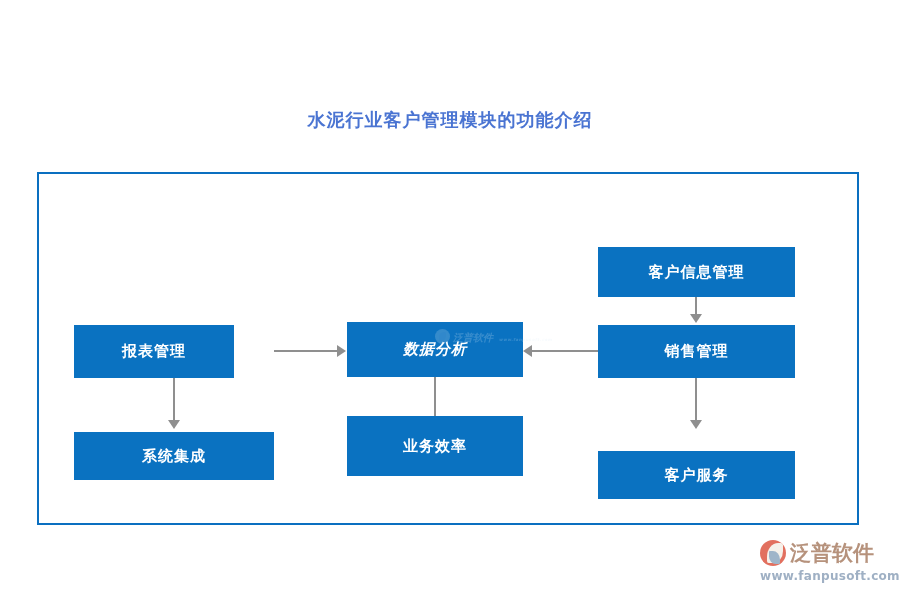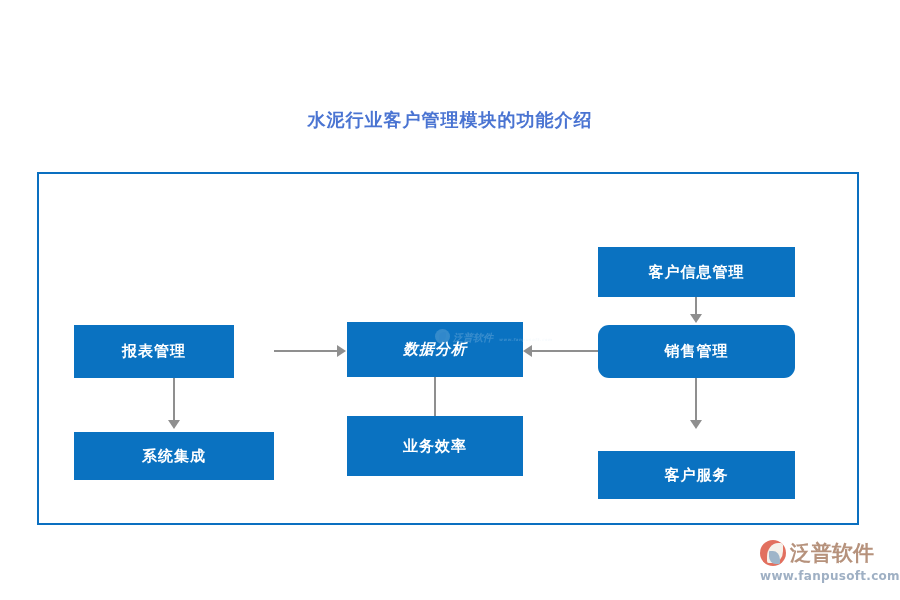--- a/index.html
+++ b/index.html
@@ -59,21 +59,21 @@
   }
 
   
   .node-report      { left: 74px;  top: 325px; width: 160px; height: 53px; }
   .node-sysint      { left: 74px;  top: 432px; width: 200px; height: 48px; text-align: right; }
   
   .node-analysis    { left: 347px; top: 322px; width: 176px; height: 55px; font-style: italic; }
   .node-efficiency  { left: 347px; top: 416px; width: 176px; height: 60px; }
   
   .node-custinfo    { left: 598px; top: 222px; width: 197px; height: 50px; margin-top: 25px; }
-  .node-sales       { left: 598px; top: 325px; width: 197px; height: 53px; border-radius: 11px; }
+  .node-sales       { left: 598px; top: 325px; width: 197px; height: 53px; }
   .node-service     { left: 598px; top: 451px; width: 197px; height: 48px; }
 
   
   .node-watermark {
     position: absolute;
     right: 4px;
     top: 3px;
     width: 84px;
     height: 22px;
     opacity: 0.22;

